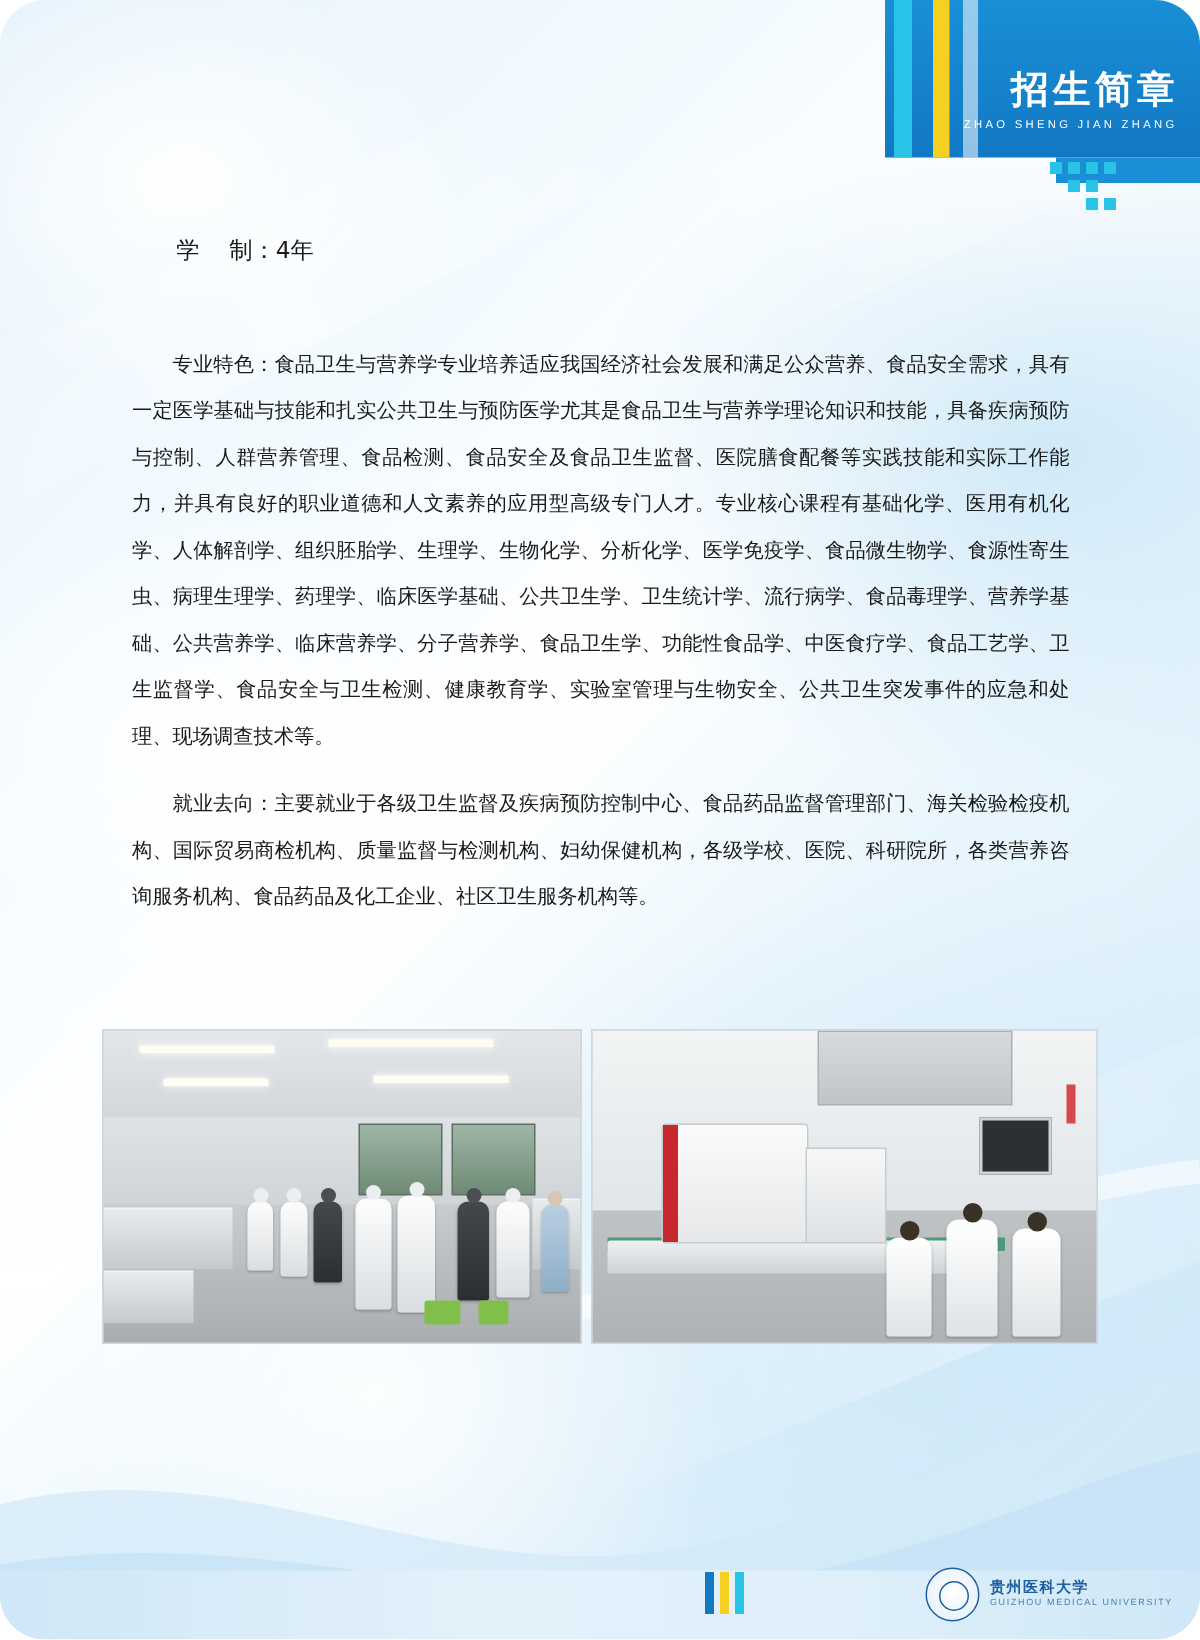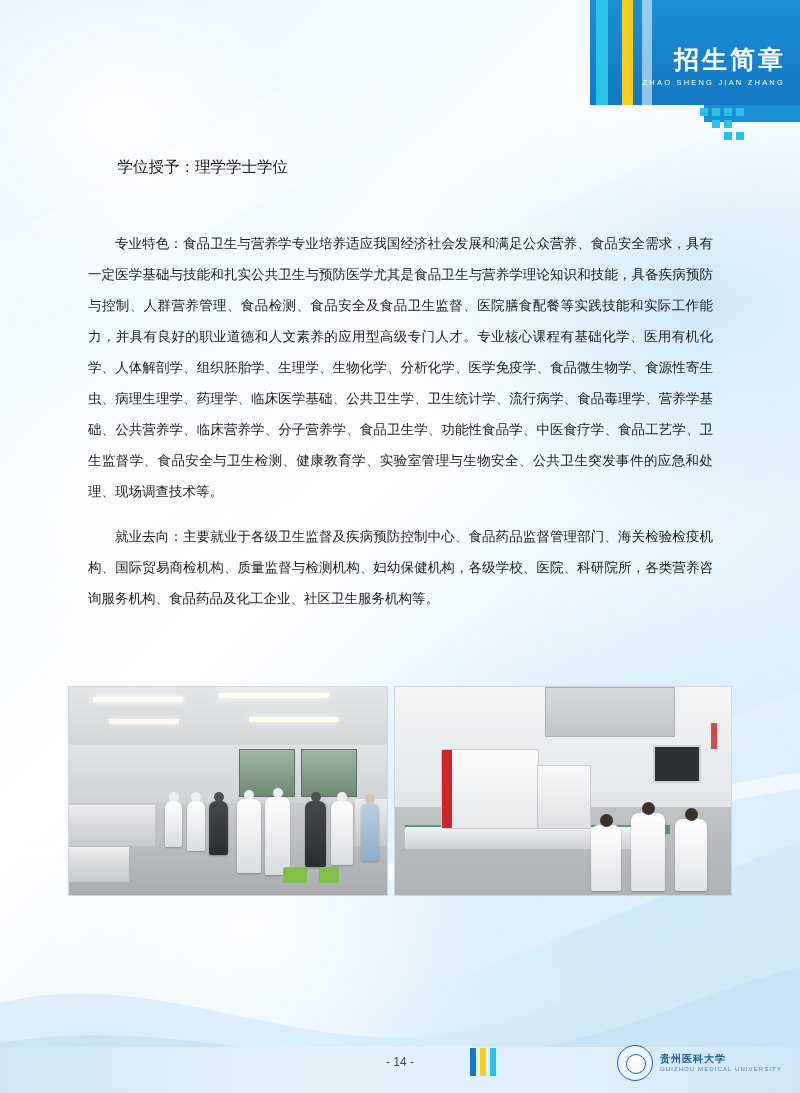--- a/index.html
+++ b/index.html
@@ -19,20 +19,21 @@
     width: 800px;
     height: 1093px;
     overflow: hidden;
     background:
       radial-gradient(ellipse 260px 200px at 120px 120px, rgba(255,255,255,0.95) 0%, rgba(255,255,255,0.0) 70%),
       radial-gradient(ellipse 300px 240px at 140px 500px, rgba(255,255,255,0.9) 0%, rgba(255,255,255,0.0) 70%),
       radial-gradient(ellipse 320px 260px at 250px 930px, rgba(255,255,255,0.85) 0%, rgba(255,255,255,0.0) 72%),
       radial-gradient(ellipse 420px 300px at 700px 300px, rgba(196,228,246,0.75) 0%, rgba(255,255,255,0.0) 75%),
       radial-gradient(ellipse 500px 400px at 640px 880px, rgba(205,232,248,0.8) 0%, rgba(255,255,255,0.0) 75%),
       linear-gradient(135deg, #e8f4fc 0%, #f4fbff 28%, #ffffff 45%, #eaf6fd 62%, #d8edfa 85%, #cfe7f7 100%);
+    border-radius: 30px;
   }
 
   
   .streak {
     position: absolute;
     background: linear-gradient(90deg, rgba(255,255,255,0) 0%, rgba(255,255,255,0.75) 50%, rgba(255,255,255,0) 100%);
     transform-origin: center;
     pointer-events: none;
   }
   .streak.s1 { left: -80px; top: 150px; width: 520px; height: 90px; transform: rotate(-28deg); opacity: .55; }
@@ -347,24 +348,24 @@
       <span style="left:12px; top:12px;"></span>
       <span style="left:24px; top:12px;"></span>
       <span style="left:24px; top:24px;"></span>
       <span style="left:36px; top:24px;"></span>
     </div>
   </div>
 
   <div class="content">
 
 
-
     <div class="info-line">
-      <span class="info-label">学位授予：</span><span>理学学士学位</span>
-    </div>
+      <span class="info-label">学    制：</span><span>4年</span>
+    </div>
+
 
 
     <div class="body-para">专业特色：食品卫生与营养学专业培养适应我国经济社会发展和满足公众营养、食品安全需求，具有一定医学基础与技能和扎实公共卫生与预防医学尤其是食品卫生与营养学理论知识和技能，具备疾病预防与控制、人群营养管理、食品检测、食品安全及食品卫生监督、医院膳食配餐等实践技能和实际工作能力，并具有良好的职业道德和人文素养的应用型高级专门人才。专业核心课程有基础化学、医用有机化学、人体解剖学、组织胚胎学、生理学、生物化学、分析化学、医学免疫学、食品微生物学、食源性寄生虫、病理生理学、药理学、临床医学基础、公共卫生学、卫生统计学、流行病学、食品毒理学、营养学基础、公共营养学、临床营养学、分子营养学、食品卫生学、功能性食品学、中医食疗学、食品工艺学、卫生监督学、食品安全与卫生检测、健康教育学、实验室管理与生物安全、公共卫生突发事件的应急和处理、现场调查技术等。</div>
 
     <div class="body-para second">就业去向：主要就业于各级卫生监督及疾病预防控制中心、食品药品监督管理部门、海关检验检疫机构、国际贸易商检机构、质量监督与检测机构、妇幼保健机构，各级学校、医院、科研院所，各类营养咨询服务机构、食品药品及化工企业、社区卫生服务机构等。</div>
   </div>
 
   <div class="photos">
 
     <div class="photo photo-left">
@@ -409,21 +410,20 @@
       <div class="pr-student" style="left:280px; width:32px; height:72px;"></div>
     </div>
 
   </div>
 
   <div class="footer">
     <div class="footer-band"></div>
     <div class="footer-bar-blue"></div>
     <div class="footer-bar-yellow"></div>
     <div class="footer-bar-cyan"></div>
-    <div class="page-number">- 14 -</div>
     <div class="uni-logo">
       <div class="uni-seal"></div>
       <div class="uni-names">
         <div class="uni-cn">贵州医科大学</div>
         <div class="uni-en">GUIZHOU MEDICAL UNIVERSITY</div>
       </div>
     </div>
   </div>
 
 </div>

